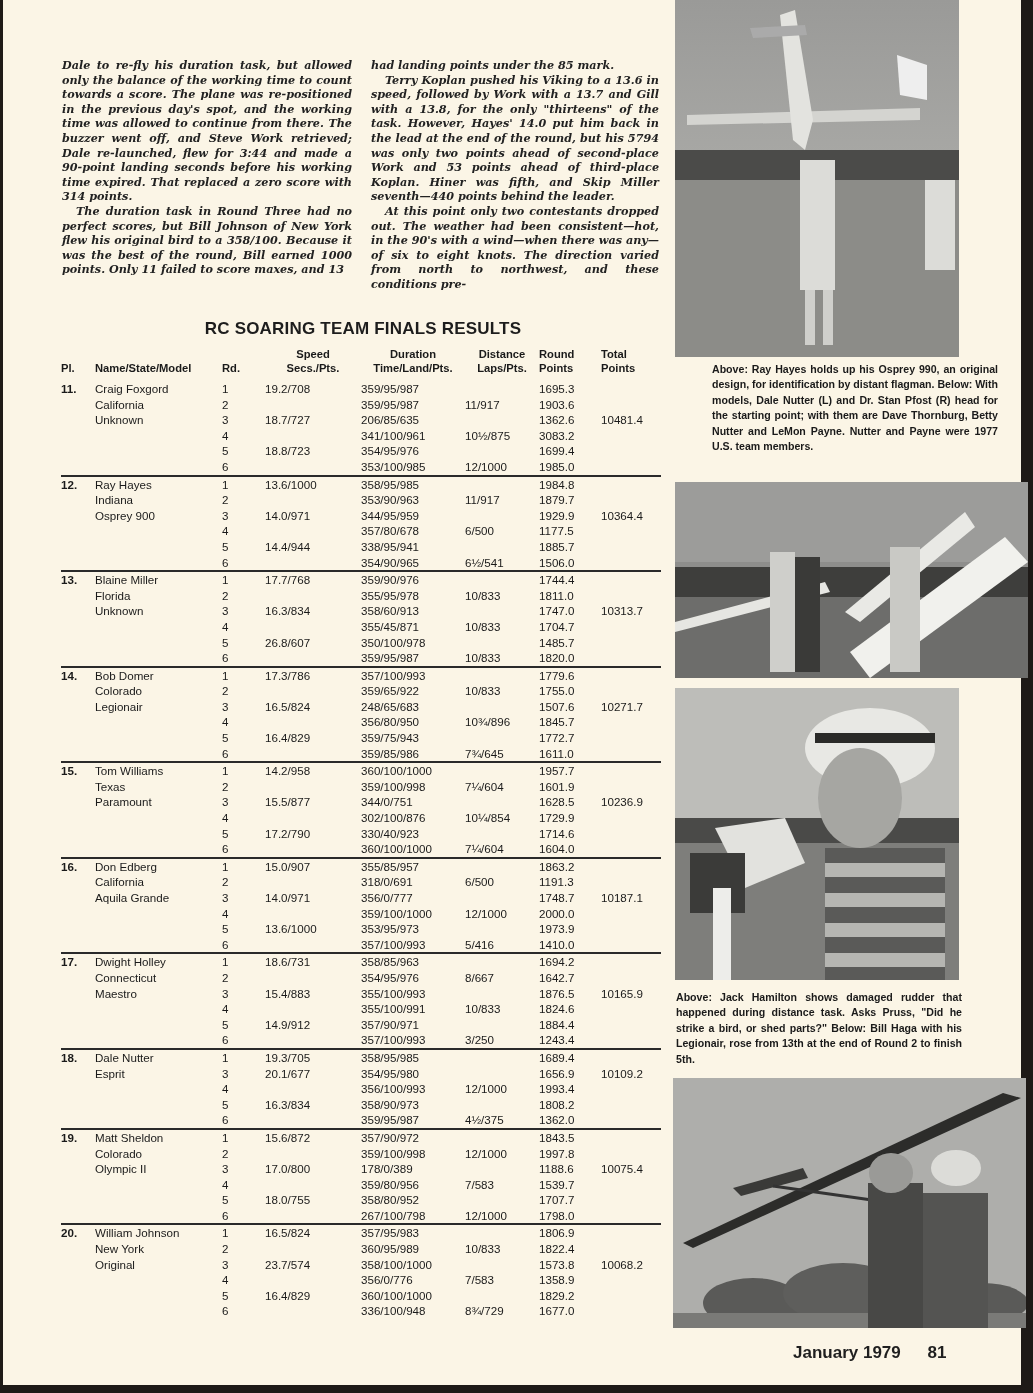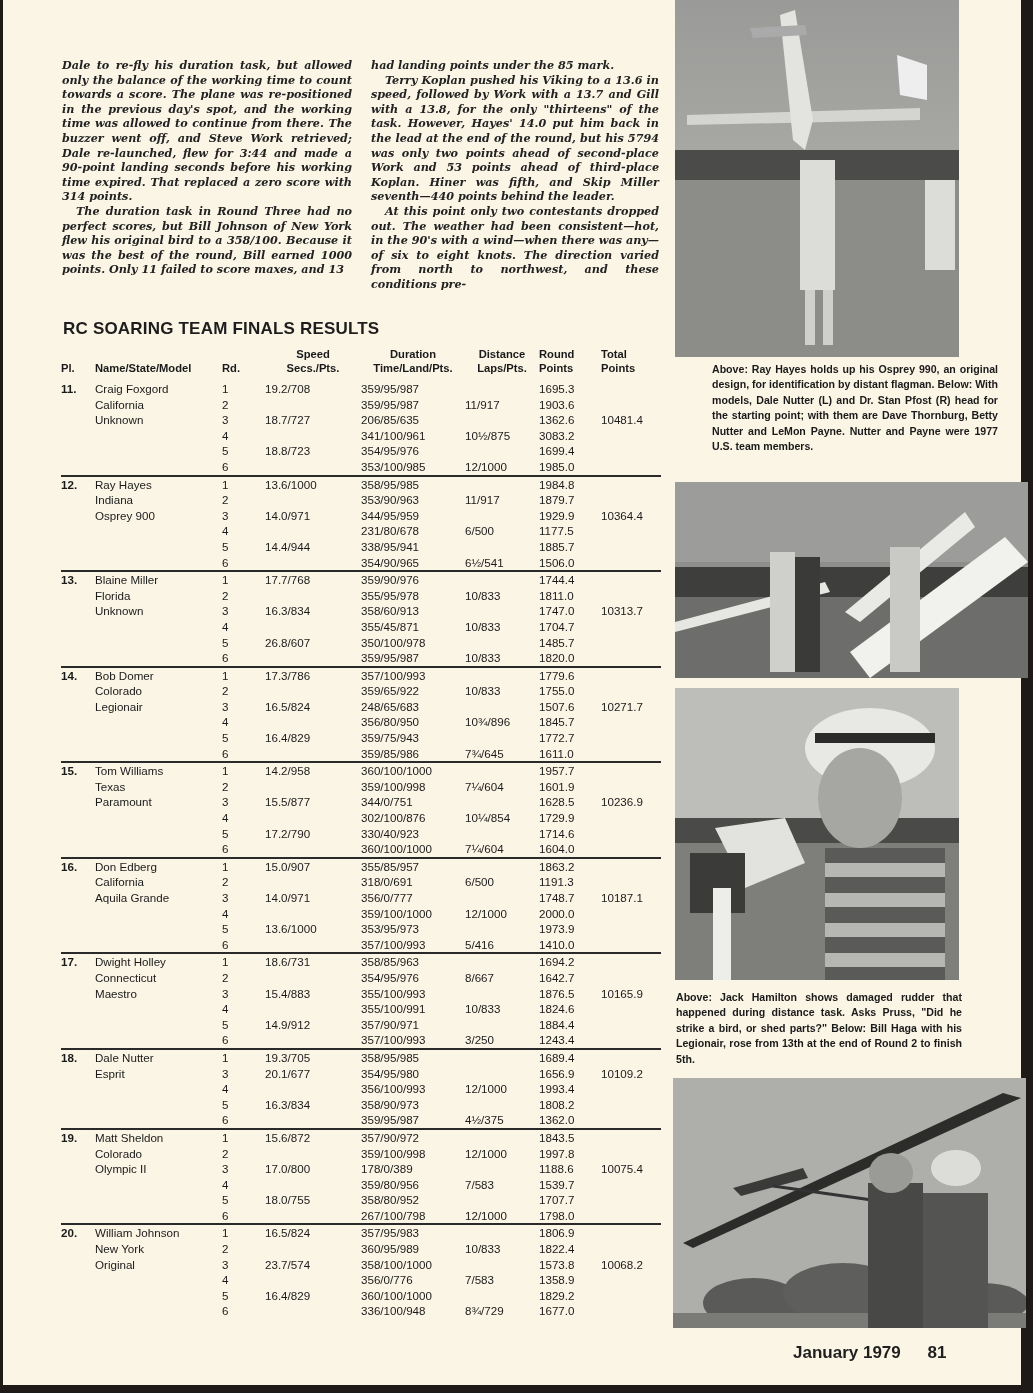--- a/index.html
+++ b/index.html
@@ -3,21 +3,21 @@
 <meta charset="utf-8">
 <style>
   html,body{margin:0;padding:0;}
   body{width:1033px;height:1393px;background:#1e1a17;position:relative;overflow:hidden;}
   .page{position:absolute;left:3px;top:0;width:1018px;height:1385px;background:#fbf5e6;}
   .col{position:absolute;font-family:"DejaVu Serif",serif;font-size:11.2px;line-height:14.6px;color:#222;text-align:justify;font-weight:bold;font-style:italic;}
   .col p{margin:0;}
   .col p.ind{text-indent:14px;}
   #col1{left:59px;top:58px;width:290px;}
   #col2{left:368px;top:58px;width:288px;}
-  .title{position:absolute;left:60px;top:319px;width:600px;font-family:"Liberation Sans",sans-serif;font-weight:bold;font-size:17px;color:#1d1d1d;letter-spacing:.2px;}
+  .title{position:absolute;left:60px;top:319px;width:600px;text-align:center;font-family:"Liberation Sans",sans-serif;font-weight:bold;font-size:17px;color:#1d1d1d;letter-spacing:.2px;}
   table.res{position:absolute;left:58px;top:348px;border-collapse:collapse;font-family:"Liberation Sans",sans-serif;font-size:11.6px;color:#1a1a1a;}
   table.res th{font-weight:bold;font-size:11.2px;line-height:13.5px;vertical-align:bottom;padding:0 0 6px 0;text-align:left;}
   table.res td{padding:0;height:15.6px;line-height:15.6px;white-space:nowrap;vertical-align:top;}
   .c-pl{width:34px;font-weight:bold;}
   .c-nm{width:127px;}
   .c-rd{width:43px;}
   .c-sp{width:96px;}
   .c-du{width:104px;}
   .c-di{width:74px;}
   .c-rp{width:62px;}
@@ -148,21 +148,21 @@
           <td class="c-du">344/95/959</td>
           <td class="c-di"></td>
           <td class="c-rp">1929.9</td>
           <td class="c-tp">10364.4</td>
         </tr>
         <tr>
           <td class="c-pl"></td>
           <td class="c-nm"></td>
           <td class="c-rd">4</td>
           <td class="c-sp"></td>
-          <td class="c-du">231/80/678</td>
+          <td class="c-du">357/80/678</td>
           <td class="c-di">6/500</td>
           <td class="c-rp">1177.5</td>
           <td class="c-tp"></td>
         </tr>
         <tr>
           <td class="c-pl"></td>
           <td class="c-nm"></td>
           <td class="c-rd">5</td>
           <td class="c-sp">14.4/944</td>
           <td class="c-du">338/95/941</td>

